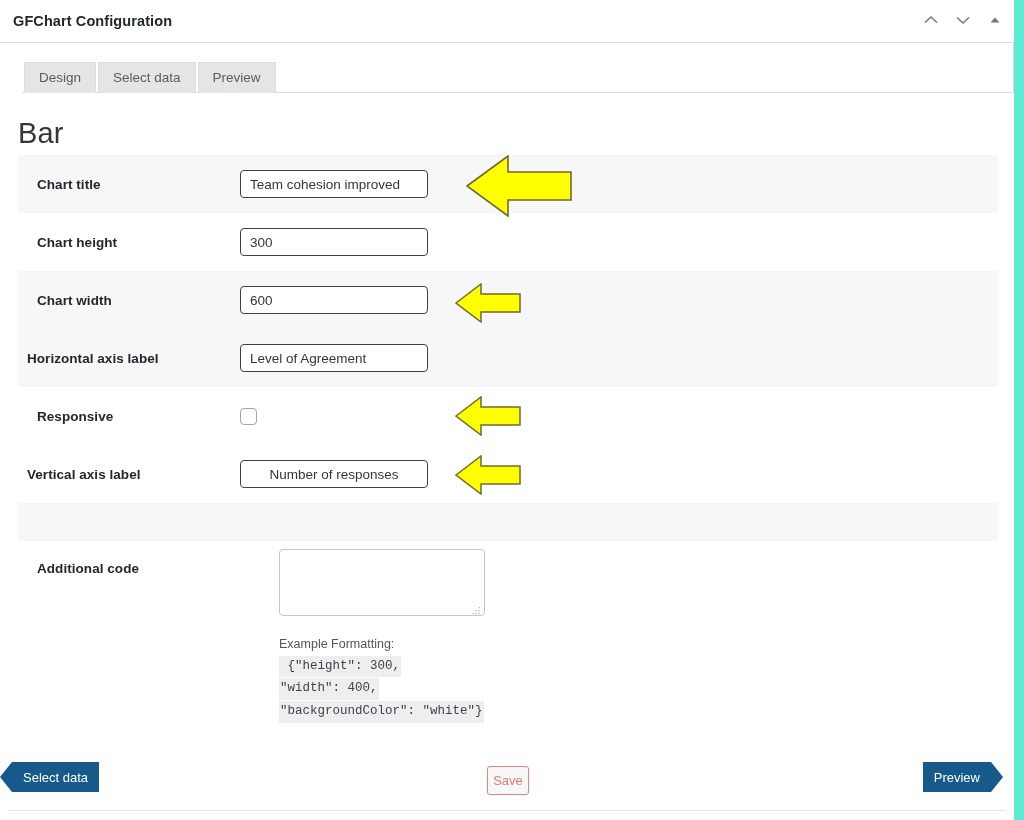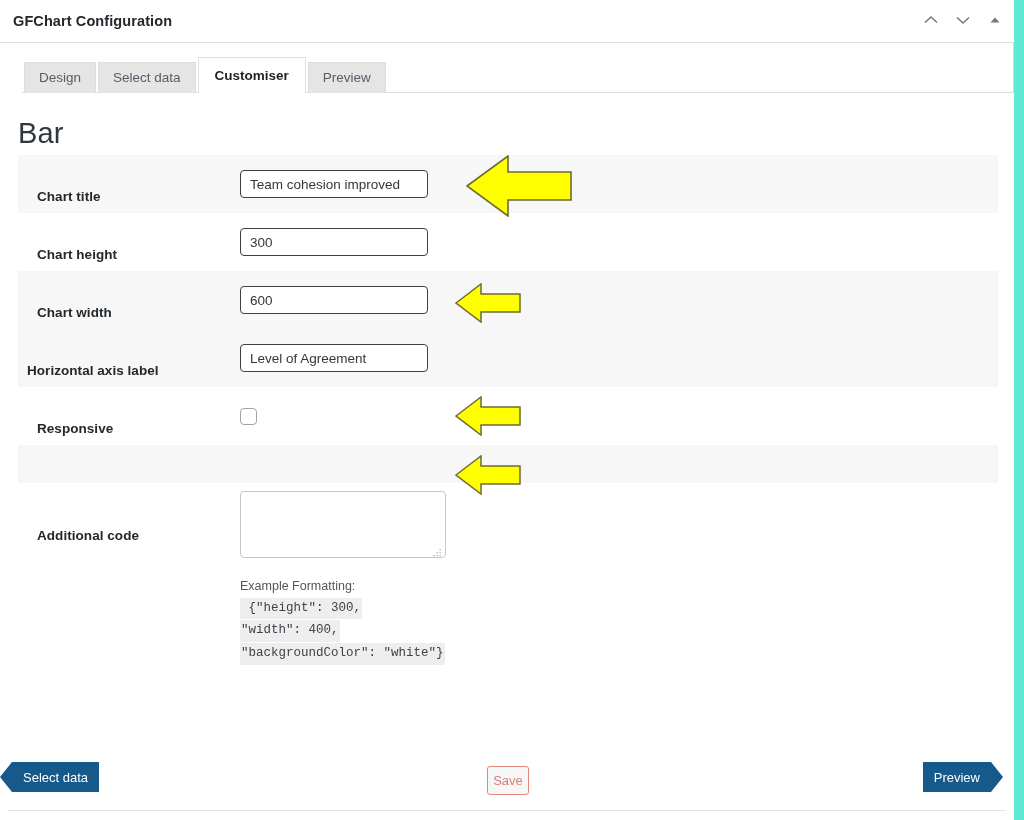--- a/index.html
+++ b/index.html
@@ -158,21 +158,20 @@
   }
   .row.striped { background: #f7f7f7; }
   .row-label {
     width: 222px;
     padding-left: 9px;
     box-sizing: border-box;
     font-size: 13.5px;
     font-weight: bold;
     color: #23282d;
     letter-spacing: 0.05px;
-    margin-top: 25px;
   }
   .row-label.indent { padding-left: 19px; }
   .row-field {
     flex: 1;
     display: flex;
     align-items: center;
     position: relative;
   }
 
   input.text-input {
@@ -203,20 +202,21 @@
 
   .row.spacer {
     min-height: 38px;
     height: 38px;
   }
 
   .row.tall {
     min-height: 170px;
     align-items: flex-start;
     padding-top: 8px;
+    gap: 39px;
   }
   .row.tall .row-label { padding-top: 12px; }
   .row.tall .row-field { flex-direction: column; align-items: flex-start; }
 
   textarea.code-area {
     box-sizing: border-box;
     width: 206px;
     height: 67px;
     padding: 6px 8px;
     font-family: "Liberation Sans", sans-serif;
@@ -373,23 +373,20 @@
 
   <div class="tabstrip">
     <div class="tabstrip-underline"></div>
     <div class="tabs">
       <div class="tab">
         <span>Design</span>
       </div>
       <div class="tab">
         <span>Select data</span>
       </div>
-      <div class="tab active">
-        <span>Customiser</span>
-      </div>
       <div class="tab">
         <span>Preview</span>
       </div>
     </div>
   </div>
 
   <div class="panel">
     <div class="section-heading">Bar</div>
 
     <div class="form">
@@ -422,20 +419,26 @@
         </div>
       </div>
 
       <div class="row">
         <div class="row-label indent">Responsive</div>
         <div class="row-field">
           <div class="checkbox"></div>
         </div>
       </div>
 
+      <div class="row">
+        <div class="row-label">Vertical axis label</div>
+        <div class="row-field">
+          <input class="text-input centered" type="text" value="Number of responses" style="">
+        </div>
+      </div>
 
       <div class="row striped spacer"></div>
 
       <div class="row tall">
         <div class="row-label indent">Additional code</div>
         <div class="row-field">
           <div class="textarea-wrap">
             <textarea class="code-area" style=""></textarea>
             <svg class="resize-grip" viewBox="0 0 9 9">
               <rect x="6.5" y="0" width="1.3" height="1.3" fill="#b0b4b8"></rect>

